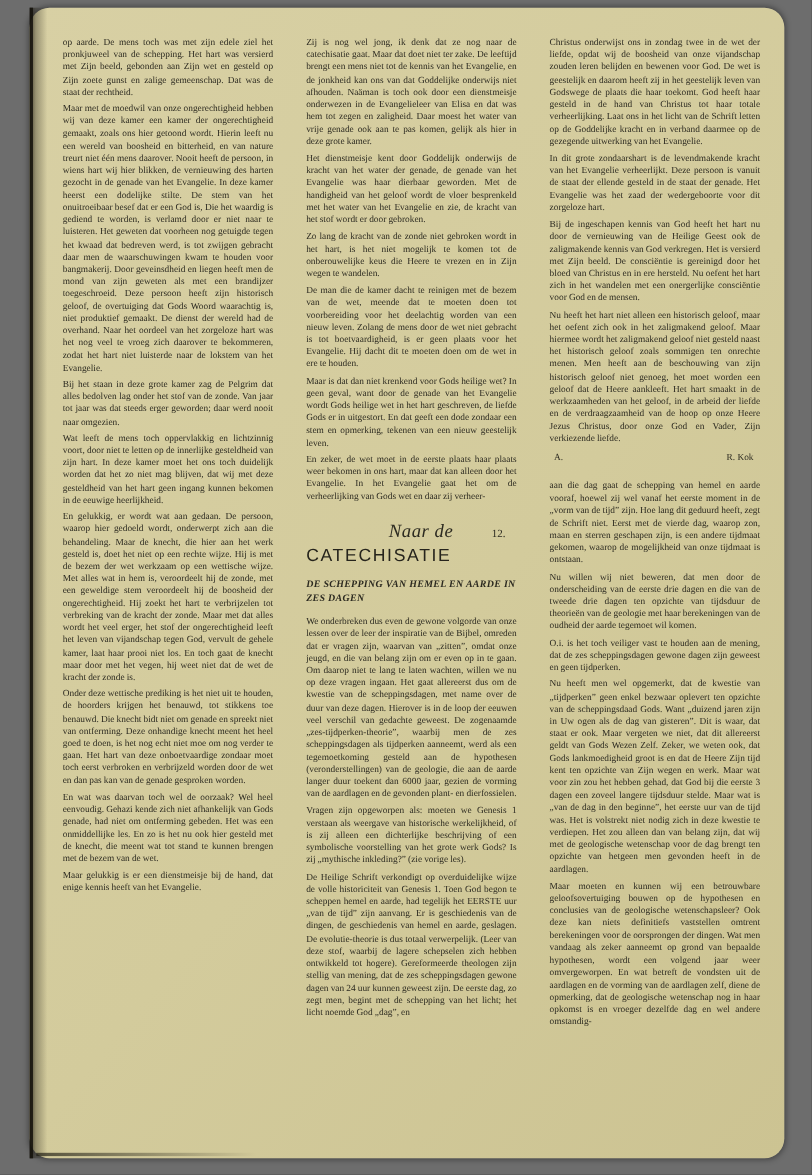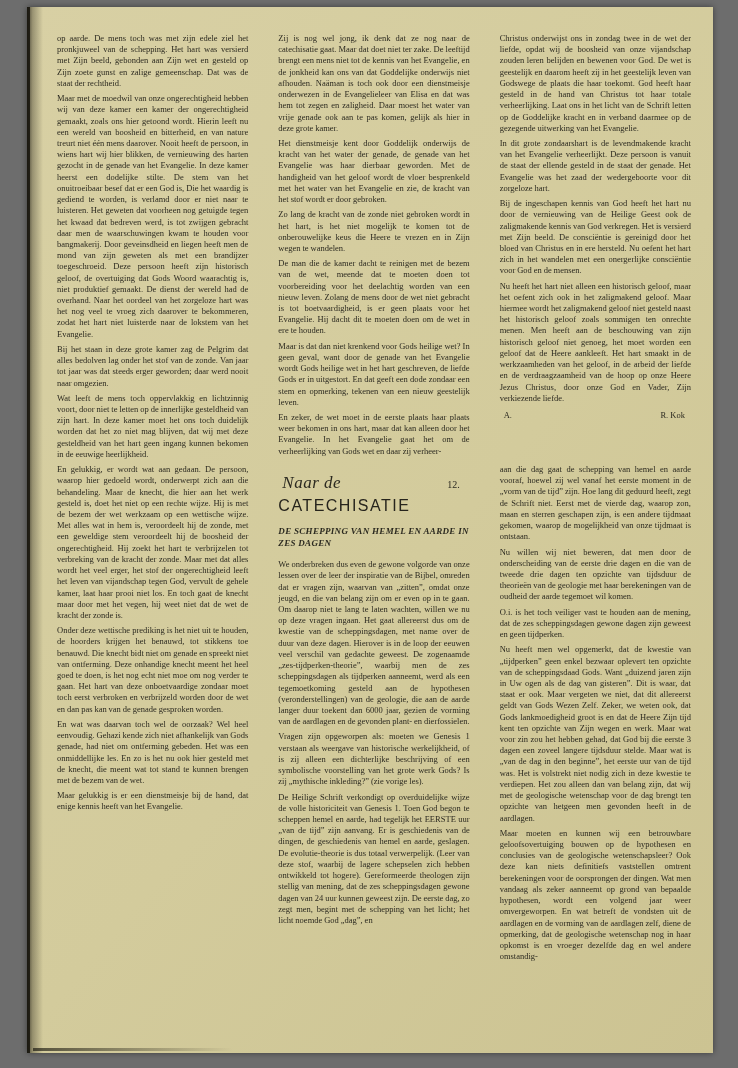--- a/index.html
+++ b/index.html
@@ -5,20 +5,21 @@
   html,body{margin:0;padding:0;background:#4a4a4a;}
   .viewport{
     position:relative;width:738px;height:1068px;overflow:hidden;
     background:var(--scanbg,#6d6d6d);
     font-family:"Liberation Serif","DejaVu Serif",serif;
   }
   .paper{
     position:absolute;left:27px;top:7px;width:686px;height:1046px;
     background:linear-gradient(130deg,var(--paper,#d8d0a4) 0%, #d3cb9c 55%, #ccc392 100%);
     box-shadow:0 0 6px rgba(0,0,0,.45);
+    border-radius:18px;
   }
   .binding{
     position:absolute;left:0;top:0;width:16px;height:100%;
     background:linear-gradient(90deg, rgba(35,32,22,.8) 0%, rgba(35,32,22,.35) 35%, rgba(35,32,22,0) 100%);
   }
   .binding-line{
     position:absolute;left:0;top:0;width:3px;height:100%;
     background:rgba(20,18,12,.85);
   }
   .bottom-edge{
@@ -32,42 +33,42 @@
   .col{flex:1 1 0;min-width:0;color:var(--ink,#2c2a20);}
   .col p{
     margin:0 0 4px 0;
     font-size:8.5px;line-height:1.32;
     text-align:justify;
     hyphens:auto;-webkit-hyphens:auto;
     word-spacing:-0.2px;
   }
   .heading-block{margin:16px 0 10px 0;}
   .hrow{
-    display:flex;align-items:baseline;justify-content:space-between;
+    display:flex;align-items:baseline;justify-content:flex-end;
     padding:0 10px 0 4px;
     gap:35px;
   }
   .kicker{
     font-style:italic;font-size:17px;letter-spacing:.5px;color:#2c2a20;
   }
   .hnum{font-size:10px;color:#2c2a20;}
   .big-title{
     font-family:"Liberation Sans","DejaVu Sans",sans-serif;
     font-size:16px;font-weight:400;letter-spacing:1.5px;
     color:#26241c;margin-top:4px;white-space:nowrap;
   }
   .sub-title{
     font-style:italic;font-weight:bold;font-size:9px;letter-spacing:.3px;
     margin:10px 0 6px 0;color:#2c2a20;line-height:1.35;
   }
   .sig{
     display:flex;justify-content:space-between;
     font-size:8.5px;padding:2px 6px 0 4px;margin-bottom:6px;color:#2c2a20;
   }
-  .cont{margin-top:44px;}
+  .cont{margin-top:16px;}
 </style>
 </head>
 <body>
 
 <div class="viewport">
   <div class="paper">
     <div class="binding"></div>
     <div class="binding-line"></div>
     <div class="bottom-edge"></div>
     <div class="content">

